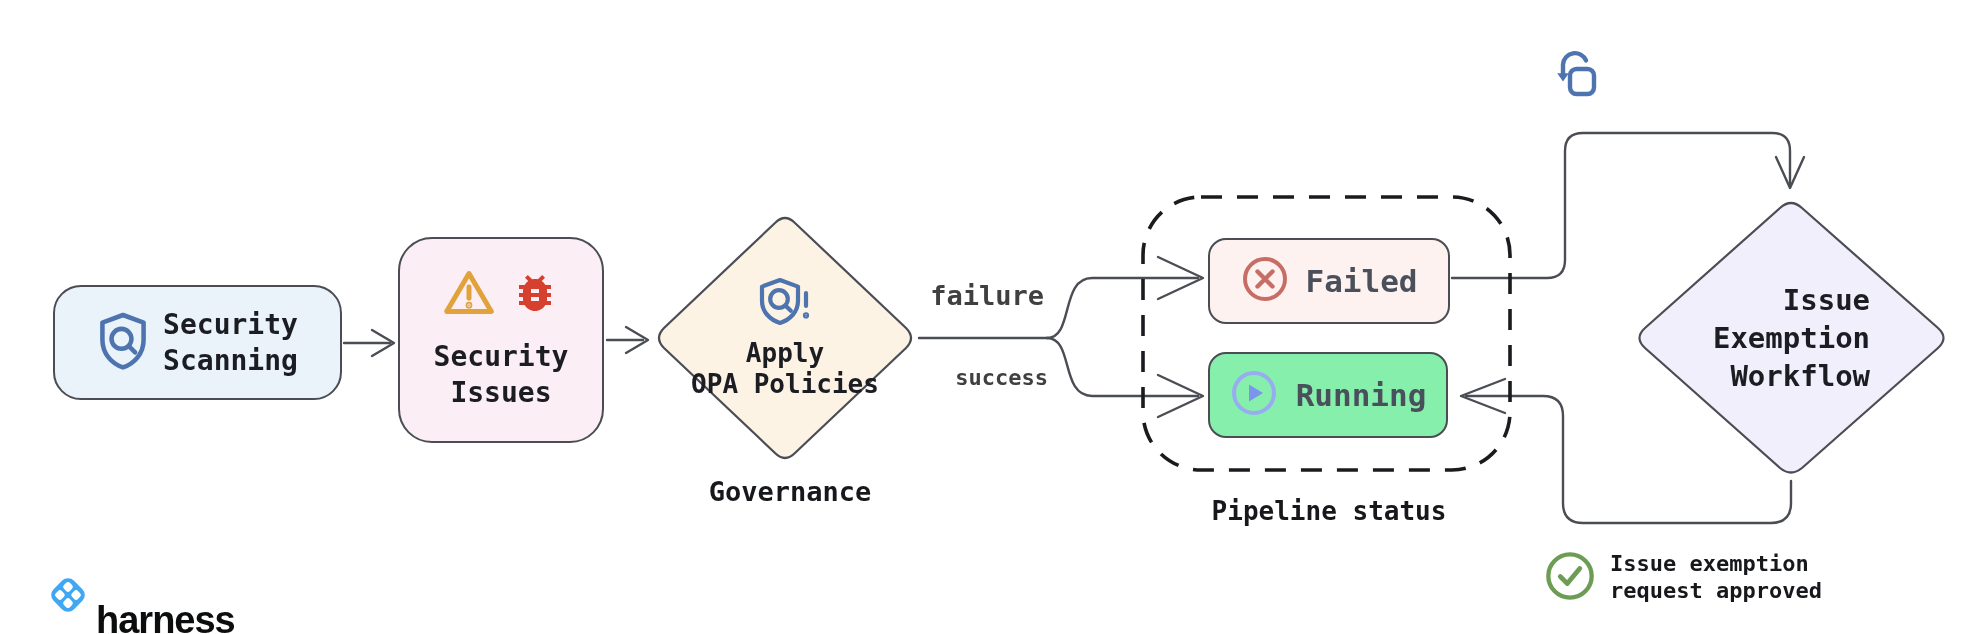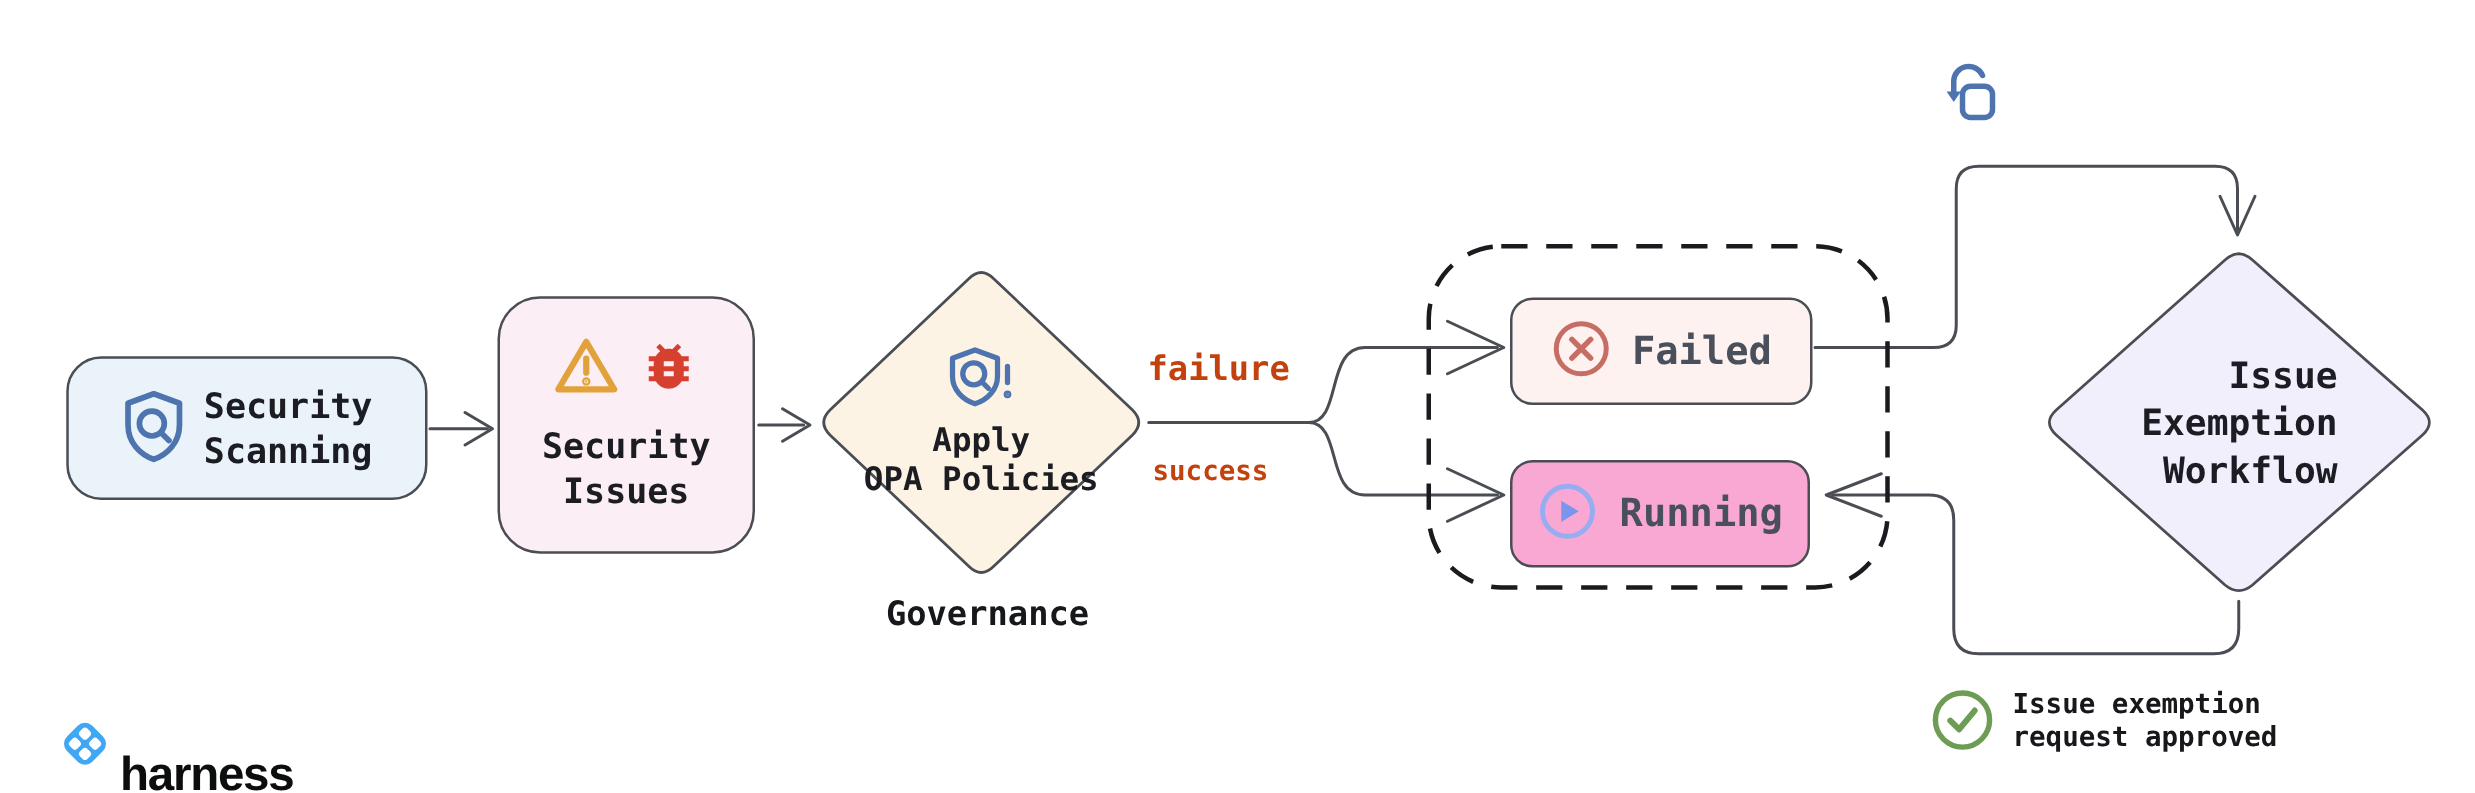--- a/index.html
+++ b/index.html
@@ -4,21 +4,21 @@
 <style>
   html,body{margin:0;padding:0;background:#ffffff;}
   .canvas{position:relative;width:1980px;height:634px;background:#ffffff;overflow:hidden;
           font-family:"DejaVu Sans Mono", monospace;}
   svg.layer{position:absolute;left:0;top:0;}
   .node{position:absolute;box-sizing:border-box;border:2px solid #4a4d53;display:flex;
         align-items:center;justify-content:center;gap:14px;}
   .label{white-space:pre-line;color:#1b1d22;font-weight:bold;}
   .status-label{color:#4a505b;font-weight:bold;}
   .caption{position:absolute;white-space:pre-line;color:#17181b;font-weight:bold;text-align:center;}
-  .edge-label{position:absolute;color:#c2410c;font-weight:bold;text-align:left;}
+  .edge-label{position:absolute;color:#404040;font-weight:bold;text-align:right;}
   .annotation{position:absolute;display:flex;align-items:flex-start;gap:14px;}
   .annotation .ann-text{white-space:pre-line;color:#17181b;font-weight:bold;font-size:22px;line-height:27px;}
   .diamond-label{position:absolute;display:flex;flex-direction:column;align-items:center;justify-content:center;text-align:center;}
   .brand{position:absolute;display:flex;align-items:center;gap:6px;}
   .wordmark{font-family:"Liberation Sans", sans-serif;font-weight:bold;font-size:38px;color:#0c0d0e;letter-spacing:-1px;margin-top:47px;}
 </style>
 </head>
 <body>
 
 <div class="canvas">
@@ -107,30 +107,31 @@
   <div class="node" style="left:1208px;top:238px;width:242px;height:86px;background:#fdf2ef;border-radius:18px;gap:17px;">
     <span>
       <svg width="48" height="48" viewBox="0 0 48 48" fill="none" stroke="#c66e66" stroke-width="4" stroke-linecap="round">
         <circle cx="24" cy="24" r="20"></circle>
         <path d="M16.5 16.5 L31.5 31.5 M31.5 16.5 L16.5 31.5" stroke-width="4.4"></path>
       </svg>
     </span>
     <span class="status-label" style="font-size:31px;">Failed</span>
   </div>
 
-  <div class="node" style="left:1208px;top:368px;width:240px;height:86px;background:#f9a8d4;border-radius:18px;gap:18px;">
+  <div class="node" style="left:1208px;top:352px;width:240px;height:86px;background:#86efac;border-radius:18px;gap:18px;">
     <span>
       <svg width="48" height="48" viewBox="0 0 48 48" fill="none">
         <circle cx="24" cy="24" r="20" stroke="#98adf1" stroke-width="4"></circle>
         <path d="M19 15.5 L33 24 L19 32.5 Z" fill="#7b95ec"></path>
       </svg>
     </span>
     <span class="status-label" style="font-size:31px;">Running</span>
   </div>
 
+  <div class="caption" style="left:1204px;top:496px;width:250px;font-size:26px;">Pipeline status</div>
 
   <div class="diamond-label" style="left:1634px;top:198px;width:315px;height:280px;">
     <span class="label" style="font-size:29px;line-height:38px;text-align:right;">Issue
 Exemption
 Workflow</span>
   </div>
 
   <div class="annotation" style="left:1554px;top:42px;">
     <span style="margin-top:6px;">
       <svg width="44" height="52" viewBox="0 0 22 26" fill="none" stroke="#4e74b0" stroke-width="2.2" stroke-linecap="round" stroke-linejoin="round">

